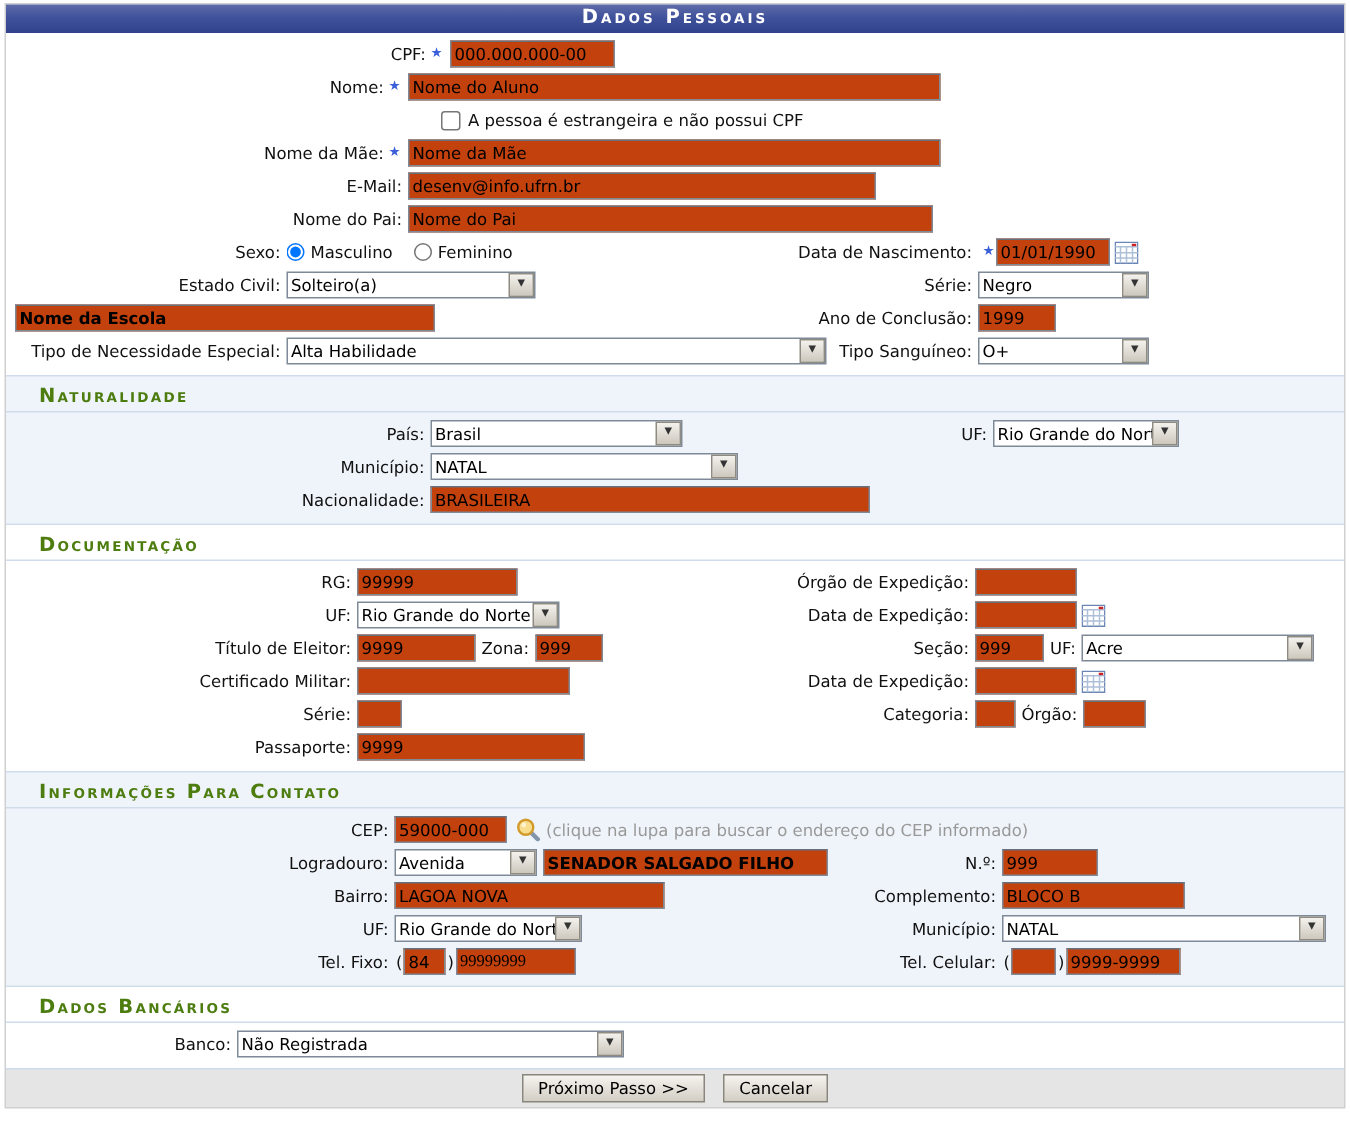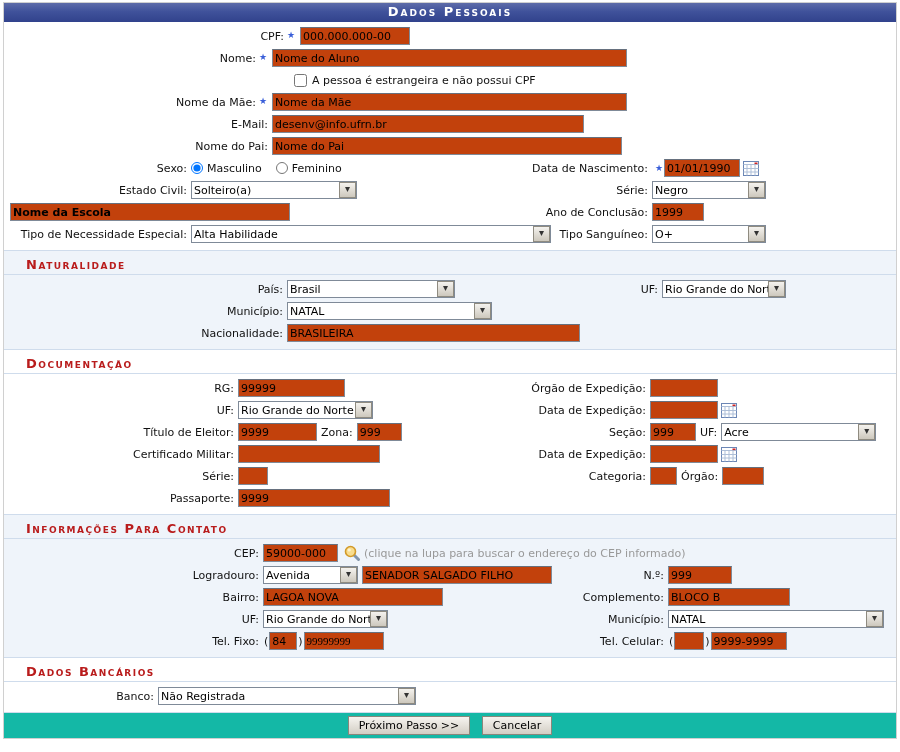--- a/index.html
+++ b/index.html
@@ -5,21 +5,21 @@
   *{box-sizing:border-box}
   html,body{margin:0;padding:0;background:#fff}
   body{font-family:"DejaVu Sans","Liberation Sans",sans-serif;font-size:11px;color:#111;width:900px}
   .form{width:894px;margin:2px auto 16px;border:1px solid #d0d0d0}
   .titlebar{background:linear-gradient(#5e6ca9 0%,#40529b 45%,#31428c 100%);color:#fff;
     font-variant:small-caps;font-weight:bold;font-size:13px;letter-spacing:2px;text-align:center;
     height:19px;line-height:18px}
   .section{padding:3px 0 5px}
   .section + .section{border-top:1px solid #cfdcec}
   .sec-blue{background:#eff4fa}
-  .sec-head{font-variant:small-caps;font-weight:bold;font-size:13px;letter-spacing:1.5px;color:#b91c1c;
+  .sec-head{font-variant:small-caps;font-weight:bold;font-size:13px;letter-spacing:1.5px;color:#4d7c0f;
     padding:3px 6px 2px 22px;border-bottom:1px solid #cfdcec;margin-bottom:3px}
   .row{display:flex;align-items:center;padding:1px 6px;min-height:22px}
   .lbl{flex-shrink:0;text-align:right;padding-right:4px;line-height:13px}
   .rlbl{flex:1;text-align:right;padding-right:4px;white-space:nowrap}
   .rz{flex-shrink:0;display:flex;align-items:center}
   .mlbl{margin:0 4px;white-space:nowrap}
   .pr{margin:0 1px}
   .ti{border:1px solid #7f8a98;border-top-color:#66707e;height:18px;padding:1px 2px;
     font:11px "DejaVu Sans","Liberation Sans",sans-serif;color:#000;background:#c2410c}
   .sel{position:relative;display:inline-flex;height:18px;flex-shrink:0}
@@ -30,21 +30,21 @@
     background:linear-gradient(#f4f2ee,#cdc8bd);border:1px solid #8f8b80;font-size:10px;line-height:12px;
     text-align:center;color:#333;pointer-events:none}
   .star{color:#3a5fd9;font-size:9px;padding:0 1px 0 3px;vertical-align:2px}
   .star::before{content:"★"}
   .cb{margin:0 5px 0 0;width:13px;height:13px}
   .rd{margin:0 4px 0 0;width:12px;height:12px}
   .rd-lbl{margin-right:14px}
   .cal{margin-left:3px;line-height:0;cursor:pointer;flex-shrink:0}
   .lupa{margin:0 3px 0 6px;line-height:0;cursor:pointer;flex-shrink:0}
   .hint{color:#999;white-space:nowrap}
-  .band{background:#14b8a6;text-align:center;padding:3px 0;border-top:1px solid #cfdcec}
+  .band{background:#e5e5e5;text-align:center;padding:3px 0;border-top:1px solid #cfdcec}
   .btn{font:11px "DejaVu Sans","Liberation Sans",sans-serif;background:linear-gradient(#f6f4f0,#d3cec4);
     border:1px solid #8a867b;padding:2px 10px;margin:0 4px;cursor:pointer;color:#000}
 </style>
 </head>
 <body>
 
 <div class="form">
   <div class="titlebar">Dados Pessoais</div>
 
   <div class="section">
@@ -227,21 +227,21 @@
             <circle cx="6.5" cy="6.5" r="5" fill="#f9dd8e" stroke="#d29a2a" stroke-width="1.6"></circle>
             <circle cx="5.2" cy="5" r="1.6" fill="#fdf3d0"></circle>
           </svg></span>
       <span class="hint">(clique na lupa para buscar o endereço do CEP informado)</span>
     </div>
     <div class="row">
       <span class="lbl" style="width:253px"><span>Logradouro:</span></span>
       <span class="sel" style="width:95px">
           <select><option selected="">Avenida</option></select>
         </span>
-      <input type="text" class="ti" style="width: 190px; margin-left: 4px;" value="SENADOR SALGADO FILHO">
+      <input type="text" class="ti" style="width: 190px; margin-left: 4px; font-weight: bold;" value="SENADOR SALGADO FILHO">
       <span class="rlbl">N.º:</span>
       <span class="rz" style="width:222px">
         <input type="text" class="ti" style="width: 64px;" value="999">
       </span>
     </div>
     <div class="row">
       <span class="lbl" style="width:253px"><span>Bairro:</span></span>
       <input type="text" class="ti" style="width: 180px;" value="LAGOA NOVA">
       <span class="rlbl">Complemento:</span>
       <span class="rz" style="width:222px">

